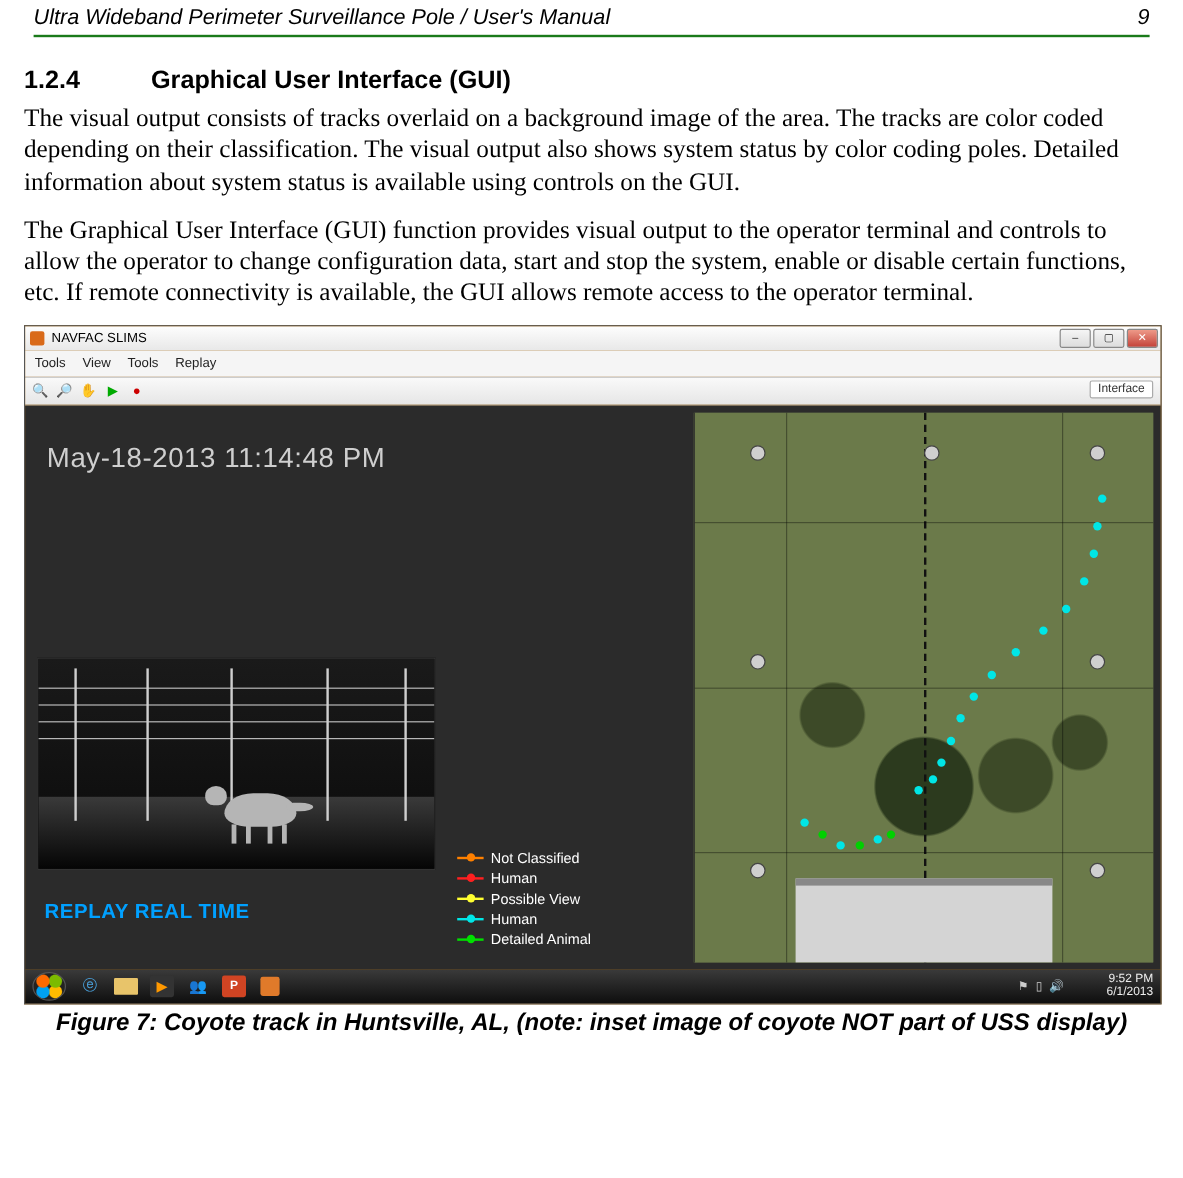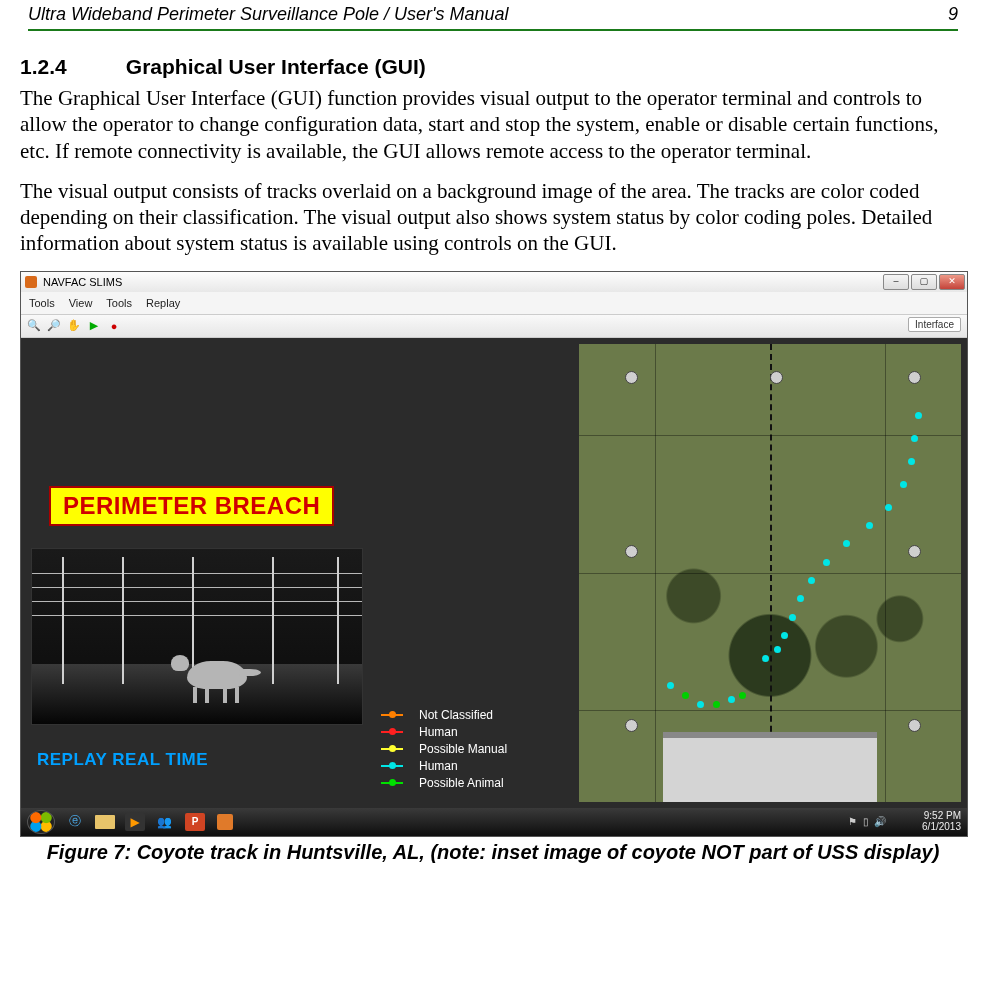--- a/index.html
+++ b/index.html
@@ -139,21 +139,21 @@
   .coyote .leg{position:absolute; bottom:-14px; width:4px; height:16px; background:#b5b5b5;}
   .replay-label{
     position:absolute; left:16px; top:412px;
     color:#00a0ff; font-weight:bold; font-size:17px; letter-spacing:.5px;
     font-family:Arial,sans-serif;
   }
   .legend{
     position:absolute; left:360px; bottom:16px;
     font-size:12px; color:#fff;
   }
-  .legend-row{ display:flex; align-items:center; gap:16px; height:17px;}
+  .legend-row{ display:flex; align-items:center; gap:6px; height:17px;}
   .legend-line{ width:22px; height:2px; position:relative;}
   .legend-line::after{ content:""; position:absolute; left:8px; top:-3px; width:7px; height:7px; border-radius:50%; background:inherit;}
   .aerial{
     position:absolute; right:6px; top:6px; bottom:6px; width:382px;
     background:#6b7a4a;
     background-image:
       radial-gradient(circle at 30% 55%, #3d4a28 0 26px, transparent 28px),
       radial-gradient(circle at 50% 68%, #2c3a1e 0 40px, transparent 42px),
       radial-gradient(circle at 70% 66%, #3d4a28 0 30px, transparent 32px),
       radial-gradient(circle at 84% 60%, #3d4a28 0 22px, transparent 24px),
@@ -209,22 +209,22 @@
     <span>Ultra Wideband Perimeter Surveillance Pole / User's Manual</span>
     <span>9</span>
   </div>
   <hr class="hr-line">
 
   <div class="section-heading">
     <span class="num">1.2.4</span>
     <span>Graphical User Interface (GUI)</span>
   </div>
 
+  <p class="body-text">The visual output consists of tracks overlaid on a background image of the area. The tracks are color coded depending on their classification. The visual output also shows system status by color coding poles. Detailed information about system status is available using controls on the GUI.</p>
   <p class="body-text">The Graphical User Interface (GUI) function provides visual output to the operator terminal and controls to allow the operator to change configuration data, start and stop the system, enable or disable certain functions, etc.  If remote connectivity is available, the GUI allows remote access to the operator terminal.</p>
-  <p class="body-text">The visual output consists of tracks overlaid on a background image of the area. The tracks are color coded depending on their classification. The visual output also shows system status by color coding poles. Detailed information about system status is available using controls on the GUI.</p>
 
   <div class="gui">
     <div class="titlebar">
       <div class="app-icon"></div>
       <span>NAVFAC SLIMS</span>
       <div class="win-btns">
         <div class="win-btn">–</div>
         <div class="win-btn">▢</div>
         <div class="win-btn close">✕</div>
       </div>
@@ -238,21 +238,21 @@
     <div class="toolbar">
       <span class="tb-btn tb-zoomin">🔍</span>
       <span class="tb-btn tb-zoomout">🔎</span>
       <span class="tb-btn tb-pan">✋</span>
       <span class="tb-btn tb-play">▶</span>
       <span class="tb-btn tb-rec">●</span>
       <span class="maximize-pill">Interface</span>
     </div>
 
     <div class="canvas">
-      <div class="breach">PERIMETER BREACH</div>
+      <div class="ts">May-18-2013 11:14:48 PM</div>
 
       <div class="inset">
         <div class="ground"></div>
         <div class="fence-wire" style="top:24px"></div>
         <div class="fence-wire" style="top:38px"></div>
         <div class="fence-wire" style="top:52px"></div>
         <div class="fence-wire" style="top:66px"></div>
         <div class="fence-post" style="left:30px"></div>
         <div class="fence-post" style="left:90px"></div>
         <div class="fence-post" style="left:160px"></div>
@@ -272,29 +272,29 @@
         <div class="legend-row">
           <span class="legend-line" style="background:#ff8000"></span>
           <span>Not Classified</span>
         </div>
         <div class="legend-row">
           <span class="legend-line" style="background:#ff2020"></span>
           <span>Human</span>
         </div>
         <div class="legend-row">
           <span class="legend-line" style="background:#ffff30"></span>
-          <span>Possible Manual</span>
+          <span>Possible View</span>
         </div>
         <div class="legend-row">
           <span class="legend-line" style="background:#00e6e6"></span>
           <span>Human</span>
         </div>
         <div class="legend-row">
           <span class="legend-line" style="background:#00e000"></span>
-          <span>Possible Animal</span>
+          <span>Detailed Animal</span>
         </div>
       </div>
 
       <div class="aerial">
         <div class="dashed-v"></div>
         <div class="grid-v" style="left:20%"></div>
         <div class="grid-v" style="left:80%"></div>
         <div class="grid-h" style="top:20%"></div>
         <div class="grid-h" style="top:50%"></div>
         <div class="grid-h" style="top:80%"></div>

